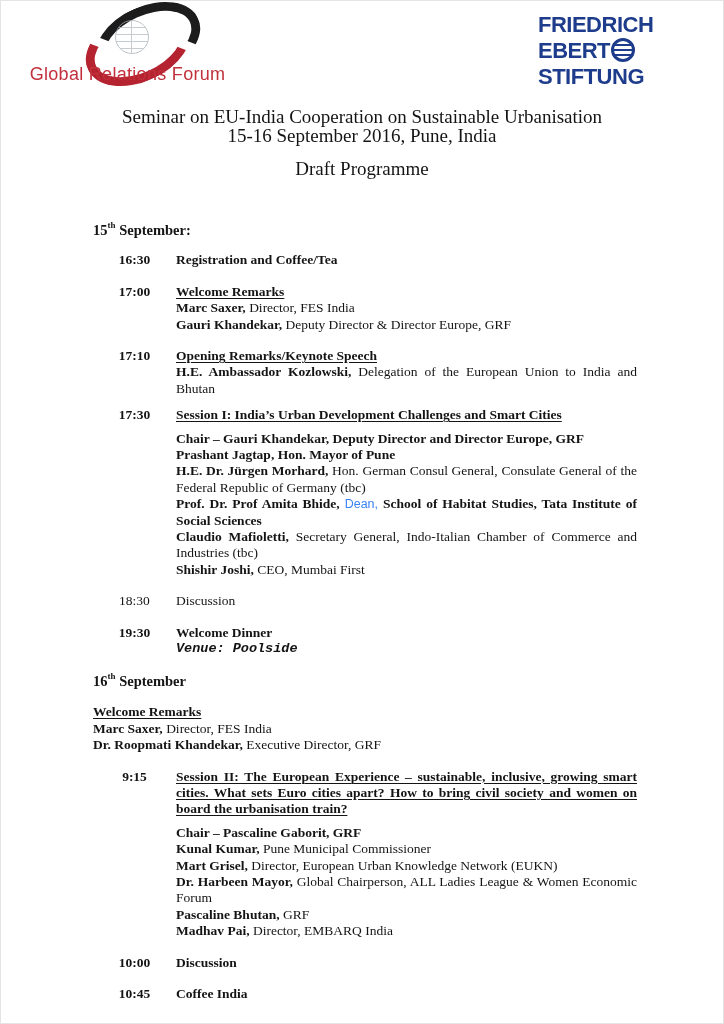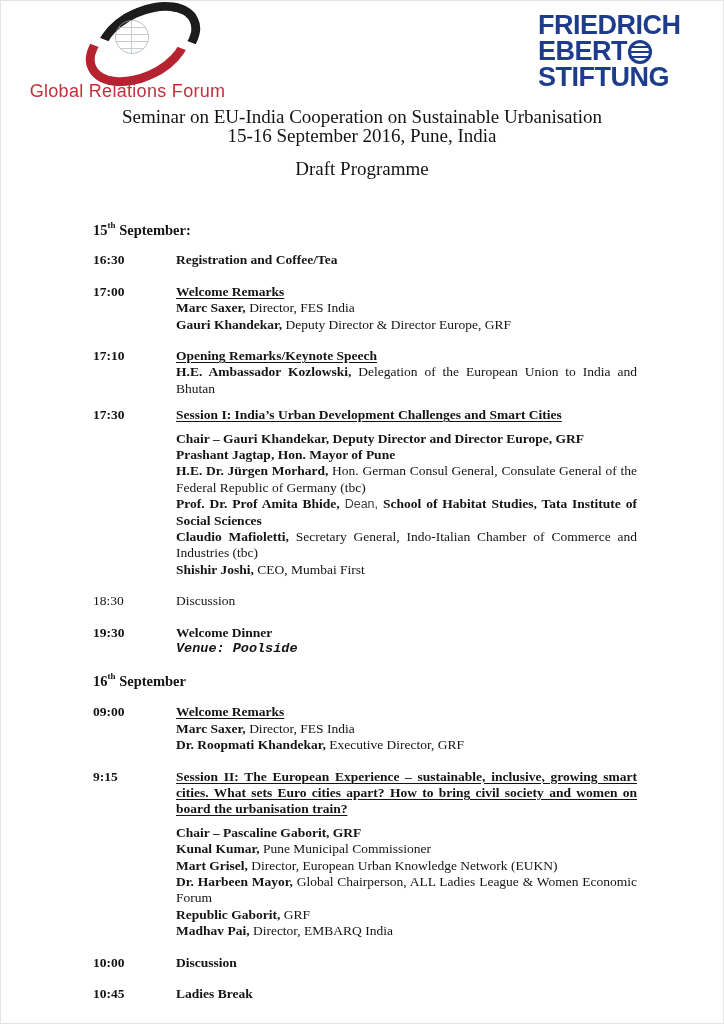--- a/index.html
+++ b/index.html
@@ -10,54 +10,54 @@
   .hdr{position:relative;height:100px;}
   .grf{position:absolute;left:25px;top:4px;width:205px;height:92px;}
   .grf-mark{position:absolute;left:58px;top:2px;width:100px;height:60px;}
   .sw{position:absolute;width:92px;height:52px;border:9px solid transparent;border-radius:50%;}
   .sw-red{left:0;top:6px;border-left-color:#b4232f;border-bottom-color:#b4232f;transform:rotate(-24deg);}
   .sw-black{left:10px;top:0;border-top-color:#1c1c1c;border-right-color:#1c1c1c;transform:rotate(-24deg);}
   .grf-globe{position:absolute;left:32px;top:14px;width:32px;height:32px;border-radius:50%;
              border:1px solid #a7afb5;opacity:.75;
              background:repeating-linear-gradient(to bottom,transparent 0 6px,#b3bbc0 6px 7px);}
   .grf-globe:before{content:"";position:absolute;left:46%;top:0;width:1px;height:100%;background:#b3bbc0;}
-  .grf-label{position:absolute;left:0;top:77px;width:205px;text-align:center;
+  .grf-label{position:absolute;left:0;top:60px;width:205px;text-align:center;
              font-family:"Liberation Sans","DejaVu Sans",sans-serif;
              font-size:18px;letter-spacing:.3px;color:#c2303c;}
   .fes{position:absolute;right:24px;top:12px;width:162px;color:#1e3c8c;
        font-family:"Liberation Sans","DejaVu Sans",sans-serif;font-weight:700;
-       font-size:27px;line-height:26px;letter-spacing:-.5px;margin-left:28px;}
+       font-size:22px;line-height:26px;letter-spacing:-.5px;margin-left:28px;}
   .fes-row{display:block;white-space:nowrap;}
   .fes-globe{display:inline-block;width:24px;height:24px;border-radius:50%;
              border:3px solid #1e3c8c;box-sizing:border-box;margin-left:1px;vertical-align:-4px;
              background:repeating-linear-gradient(to bottom,transparent 0 3px,#1e3c8c 3px 5px);}
   
   .title-block{margin:8px 93px 0 93px;width:538px;text-align:center;font-weight:normal;
                font-size:19px;line-height:18.5px;}
   .programme{margin-top:15px;}
   
   .day{margin:0 87px 0 93px;}
   .day1{margin-top:42px;}
   .day2{margin-top:10px;}
   .day h2{margin:0 0 14px 0;font-size:14.5px;font-weight:bold;}
   .day h2 sup{font-size:9px;position:relative;top:-1px;}
   .entry{display:flex;margin-bottom:15px;font-size:13.5px;line-height:16.4px;}
   .entry.tight{margin-bottom:10px;}
-  .time{flex:none;width:83px;font-weight:bold;}
+  .time{flex:none;width:83px;font-weight:bold;text-align:center;}
   .time.t-light{font-weight:normal;}
   .content{width:461px;}
   .content p{margin:0;}
   .ttl{font-weight:bold;}
   .ul{text-decoration:underline;text-underline-offset:2px;text-decoration-thickness:1.4px;}
   .plain{font-weight:normal;}
   .just{text-align:justify;}
   .people{margin:0;}
   .people.gap-top{margin-top:7px;}
   .b{font-weight:bold;}
-  .sans{font-family:"Liberation Sans","DejaVu Sans",sans-serif;font-size:12.5px;color:#404040;}
+  .sans{font-family:"Liberation Sans","DejaVu Sans",sans-serif;font-size:12.5px;color:#3b82f6;}
   .venue{font-weight:bold;font-style:italic;font-family:Liberation Mono, monospace;}
 </style>
 </head>
 <body>
 
 <div class="page">
 
   <div class="hdr">
     <div class="grf">
       <div class="grf-mark">
@@ -139,53 +139,52 @@
         <p class="ttl">Welcome Dinner</p>
         <p class="venue">Venue: Poolside</p>
       </div>
     </div>
   </section>
 
   <section class="day day2">
     <h2><span>16</span><sup>th</sup><span> September</span></h2>
 
     <div class="entry">
-      <div class="time">09:00</div>
       <div class="content">
         <p class="ttl ul">Welcome Remarks</p>
         <div class="people">
           <p class="person"><span class="b">Marc Saxer,</span><span> Director, FES India</span></p>
           <p class="person"><span class="b">Dr. Roopmati Khandekar,</span><span> Executive Director, GRF</span></p>
         </div>
       </div>
     </div>
 
     <div class="entry">
       <div class="time">9:15</div>
       <div class="content">
         <p class="ttl ul just">Session II: The European Experience – sustainable, inclusive, growing smart cities. What sets Euro cities apart? How to bring civil society and women on board the urbanisation train?</p>
         <div class="people gap-top">
           <p class="person"><span class="b">Chair – Pascaline Gaborit, GRF</span><span></span></p>
           <p class="person"><span class="b">Kunal Kumar,</span><span> Pune Municipal Commissioner</span></p>
           <p class="person"><span class="b">Mart Grisel,</span><span> Director, European Urban Knowledge Network (EUKN)</span></p>
           <p class="person just"><span class="b">Dr. Harbeen Mayor,</span><span> Global Chairperson, ALL Ladies League &amp; Women Economic Forum</span></p>
-          <p class="person"><span class="b">Republic Gaborit,</span><span> GRF</span></p>
+          <p class="person"><span class="b">Pascaline Bhutan,</span><span> GRF</span></p>
           <p class="person"><span class="b">Madhav Pai,</span><span> Director, EMBARQ India</span></p>
         </div>
       </div>
     </div>
 
     <div class="entry">
       <div class="time">10:00</div>
       <div class="content">
         <p class="ttl">Discussion</p>
       </div>
     </div>
 
     <div class="entry">
       <div class="time">10:45</div>
       <div class="content">
-        <p class="ttl">Ladies Break</p>
+        <p class="ttl">Coffee India</p>
       </div>
     </div>
   </section>
 
 </div>
 
 </body></html>

